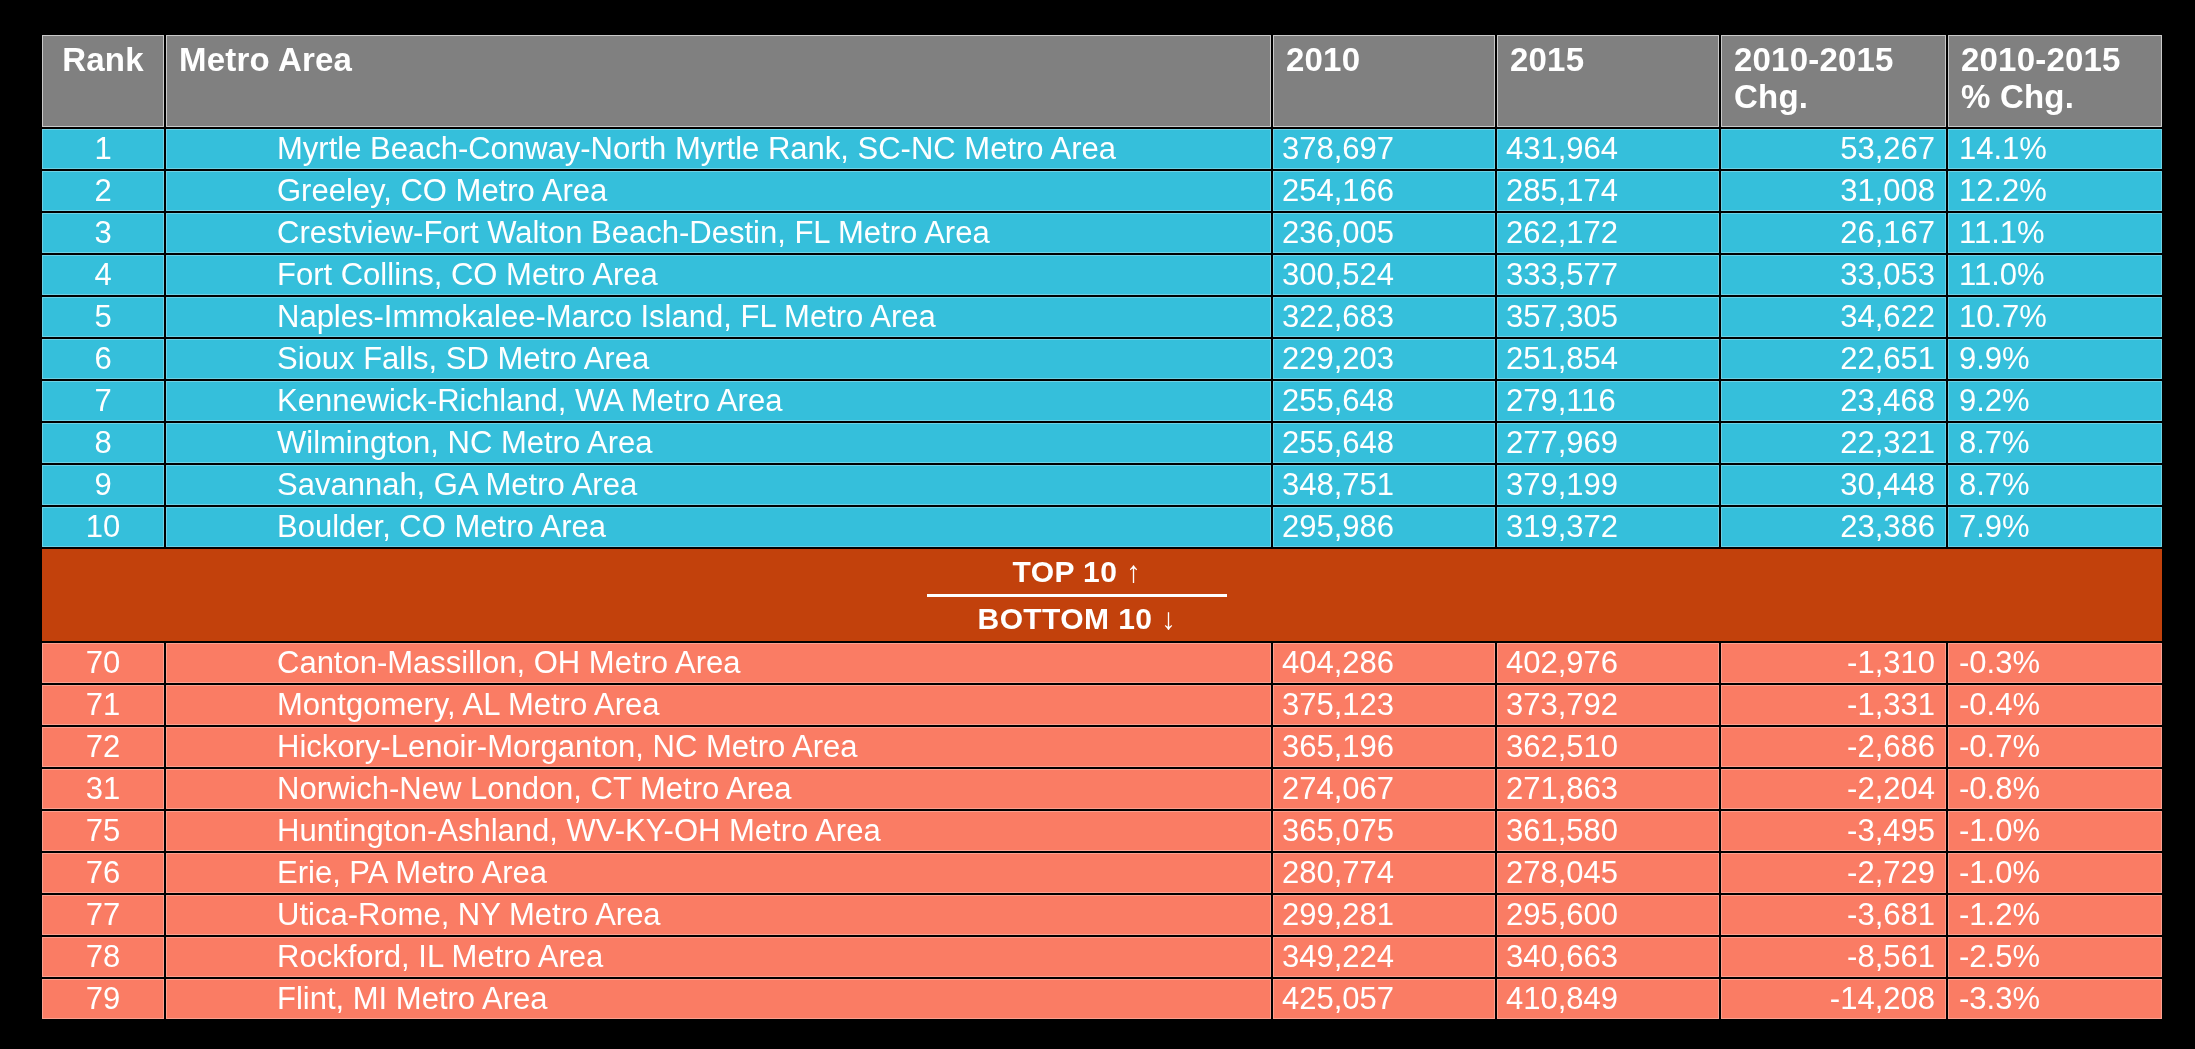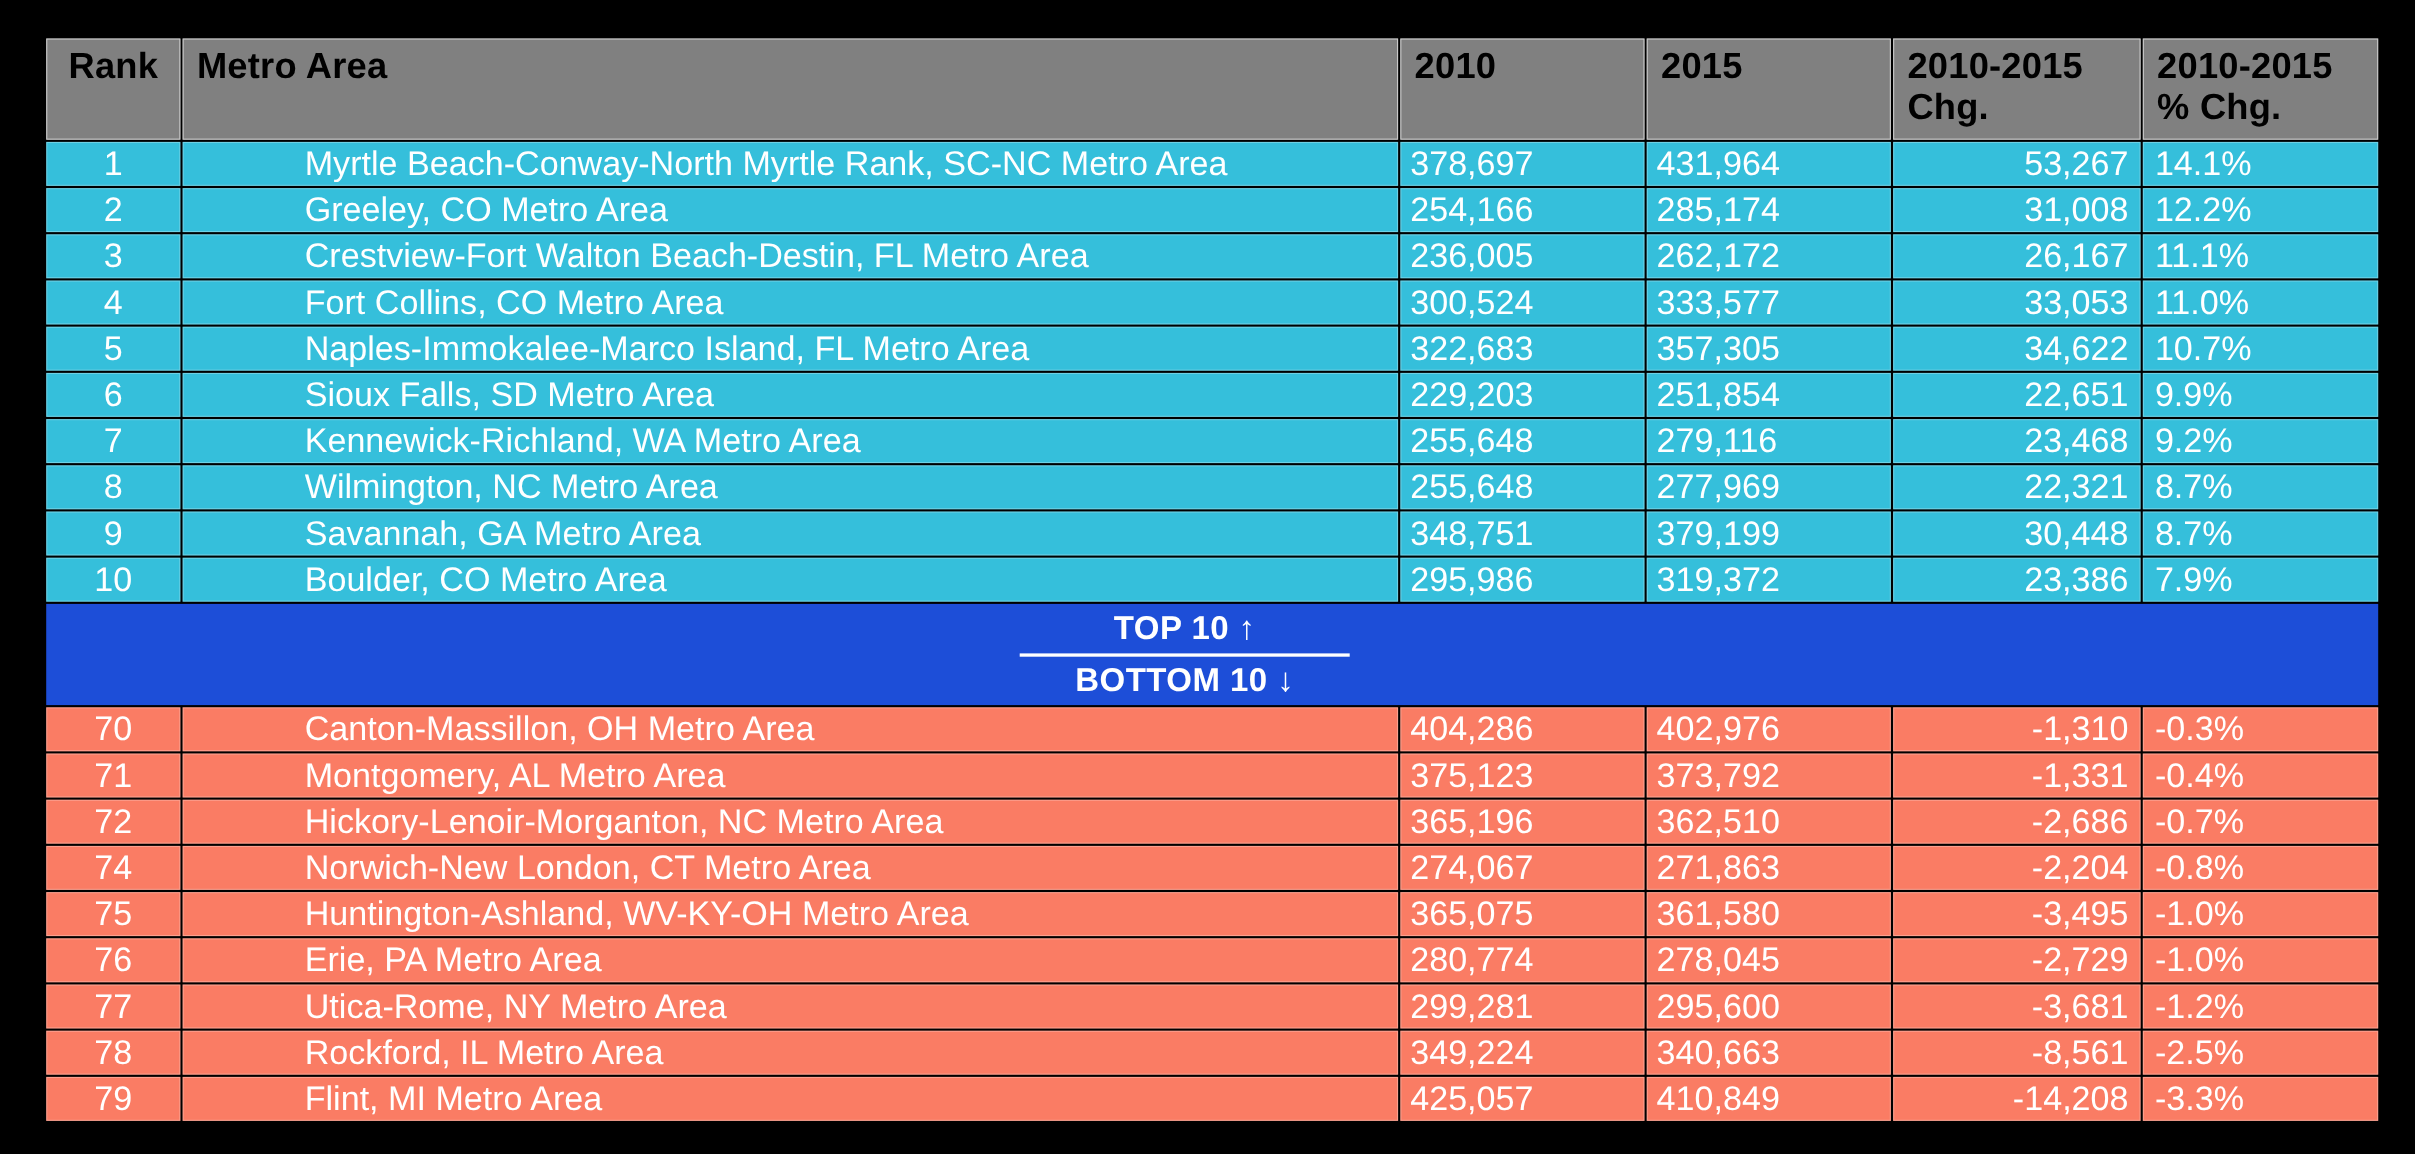--- a/index.html
+++ b/index.html
@@ -41,21 +41,21 @@
   col.c-rank  { width: 122px; }
   col.c-metro { width: 1105px; }
   col.c-2010  { width: 222px; }
   col.c-2015  { width: 222px; }
   col.c-chg   { width: 225px; }
   col.c-pct   { width: 214px; }
 
   
   thead th {
     background: #808080;
-    color: #000000;
+    color: #ffffff;
     font-size: 33px;
     font-weight: bold;
     text-align: left;
     vertical-align: top;
     padding: 6px 10px 10px 12px;
     height: 70px;
     border: 1px solid #c9c9c9;
     line-height: 1.12;
     letter-spacing: 0.2px;
     white-space: pre-line;
@@ -84,21 +84,21 @@
   tr.bottom td { background: #fa7c64; }
 
   td.rank  { text-align: center; padding: 0; }
   td.metro { text-align: left; padding-left: 110px; }
   td.num   { text-align: left;  padding-left: 8px; margin-left: 45px; }
   td.chg   { text-align: right; padding-right: 10px; }
   td.pct   { padding-right: 12px; }
 
   
   tr.divider td {
-    background: #1d4ed8;
+    background: #c2410c;
     border: none;
     height: 92px;
     padding: 0;
     position: relative;
   }
   .divider-inner {
     position: relative;
     height: 92px;
   }
   .frac {
@@ -257,21 +257,21 @@
           </tr>
           <tr class="bottom">
             <td class="rank">72</td>
             <td class="metro">Hickory-Lenoir-Morganton, NC Metro Area</td>
             <td class="num">365,196</td>
             <td class="num">362,510</td>
             <td class="chg">-2,686</td>
             <td class="pct">-0.7%</td>
           </tr>
           <tr class="bottom">
-            <td class="rank">74</td>
+            <td class="rank">31</td>
             <td class="metro">Norwich-New London, CT Metro Area</td>
             <td class="num">274,067</td>
             <td class="num">271,863</td>
             <td class="chg">-2,204</td>
             <td class="pct">-0.8%</td>
           </tr>
           <tr class="bottom">
             <td class="rank">75</td>
             <td class="metro">Huntington-Ashland, WV-KY-OH Metro Area</td>
             <td class="num">365,075</td>

